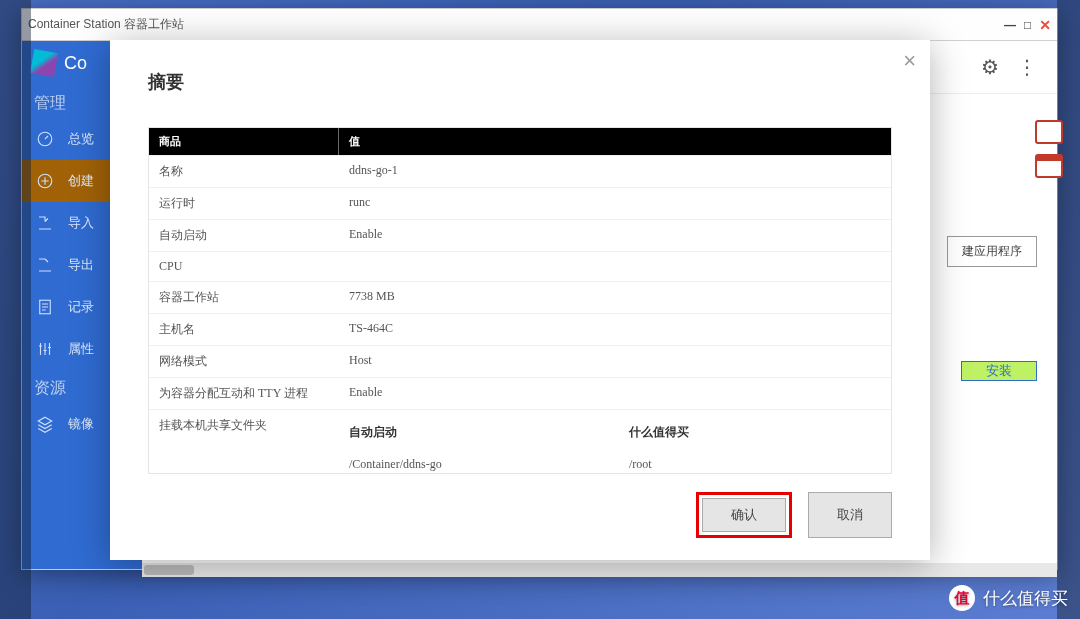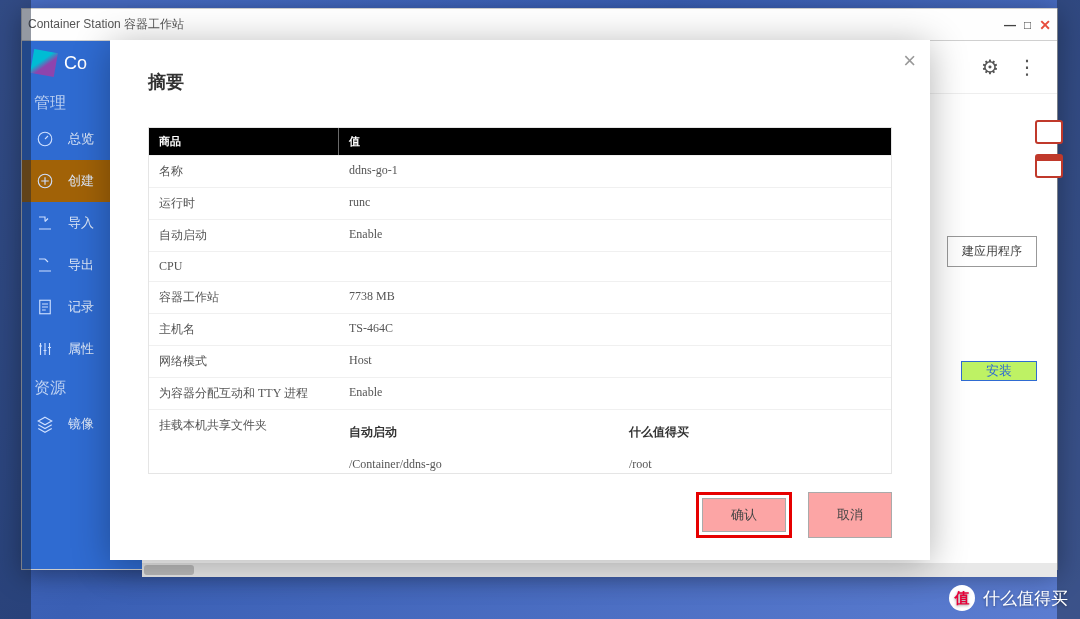--- a/index.html
+++ b/index.html
@@ -215,21 +215,21 @@
     .modal-footer {
       display:flex;
       justify-content:flex-end;
       gap:16px;
       padding-top:18px;
     }
     .btn {
       min-width:84px;
       padding:7px 18px;
       border:1px solid #aaa;
-      background:#fca5a5;
+      background:#e5e5e5;
       font-size:13px;
       color:#444;
       cursor:pointer;
       text-align:center;
     }
     .confirm-highlight {
       border:3px solid #e60000;
       padding:3px;
       display:inline-block;
     }

